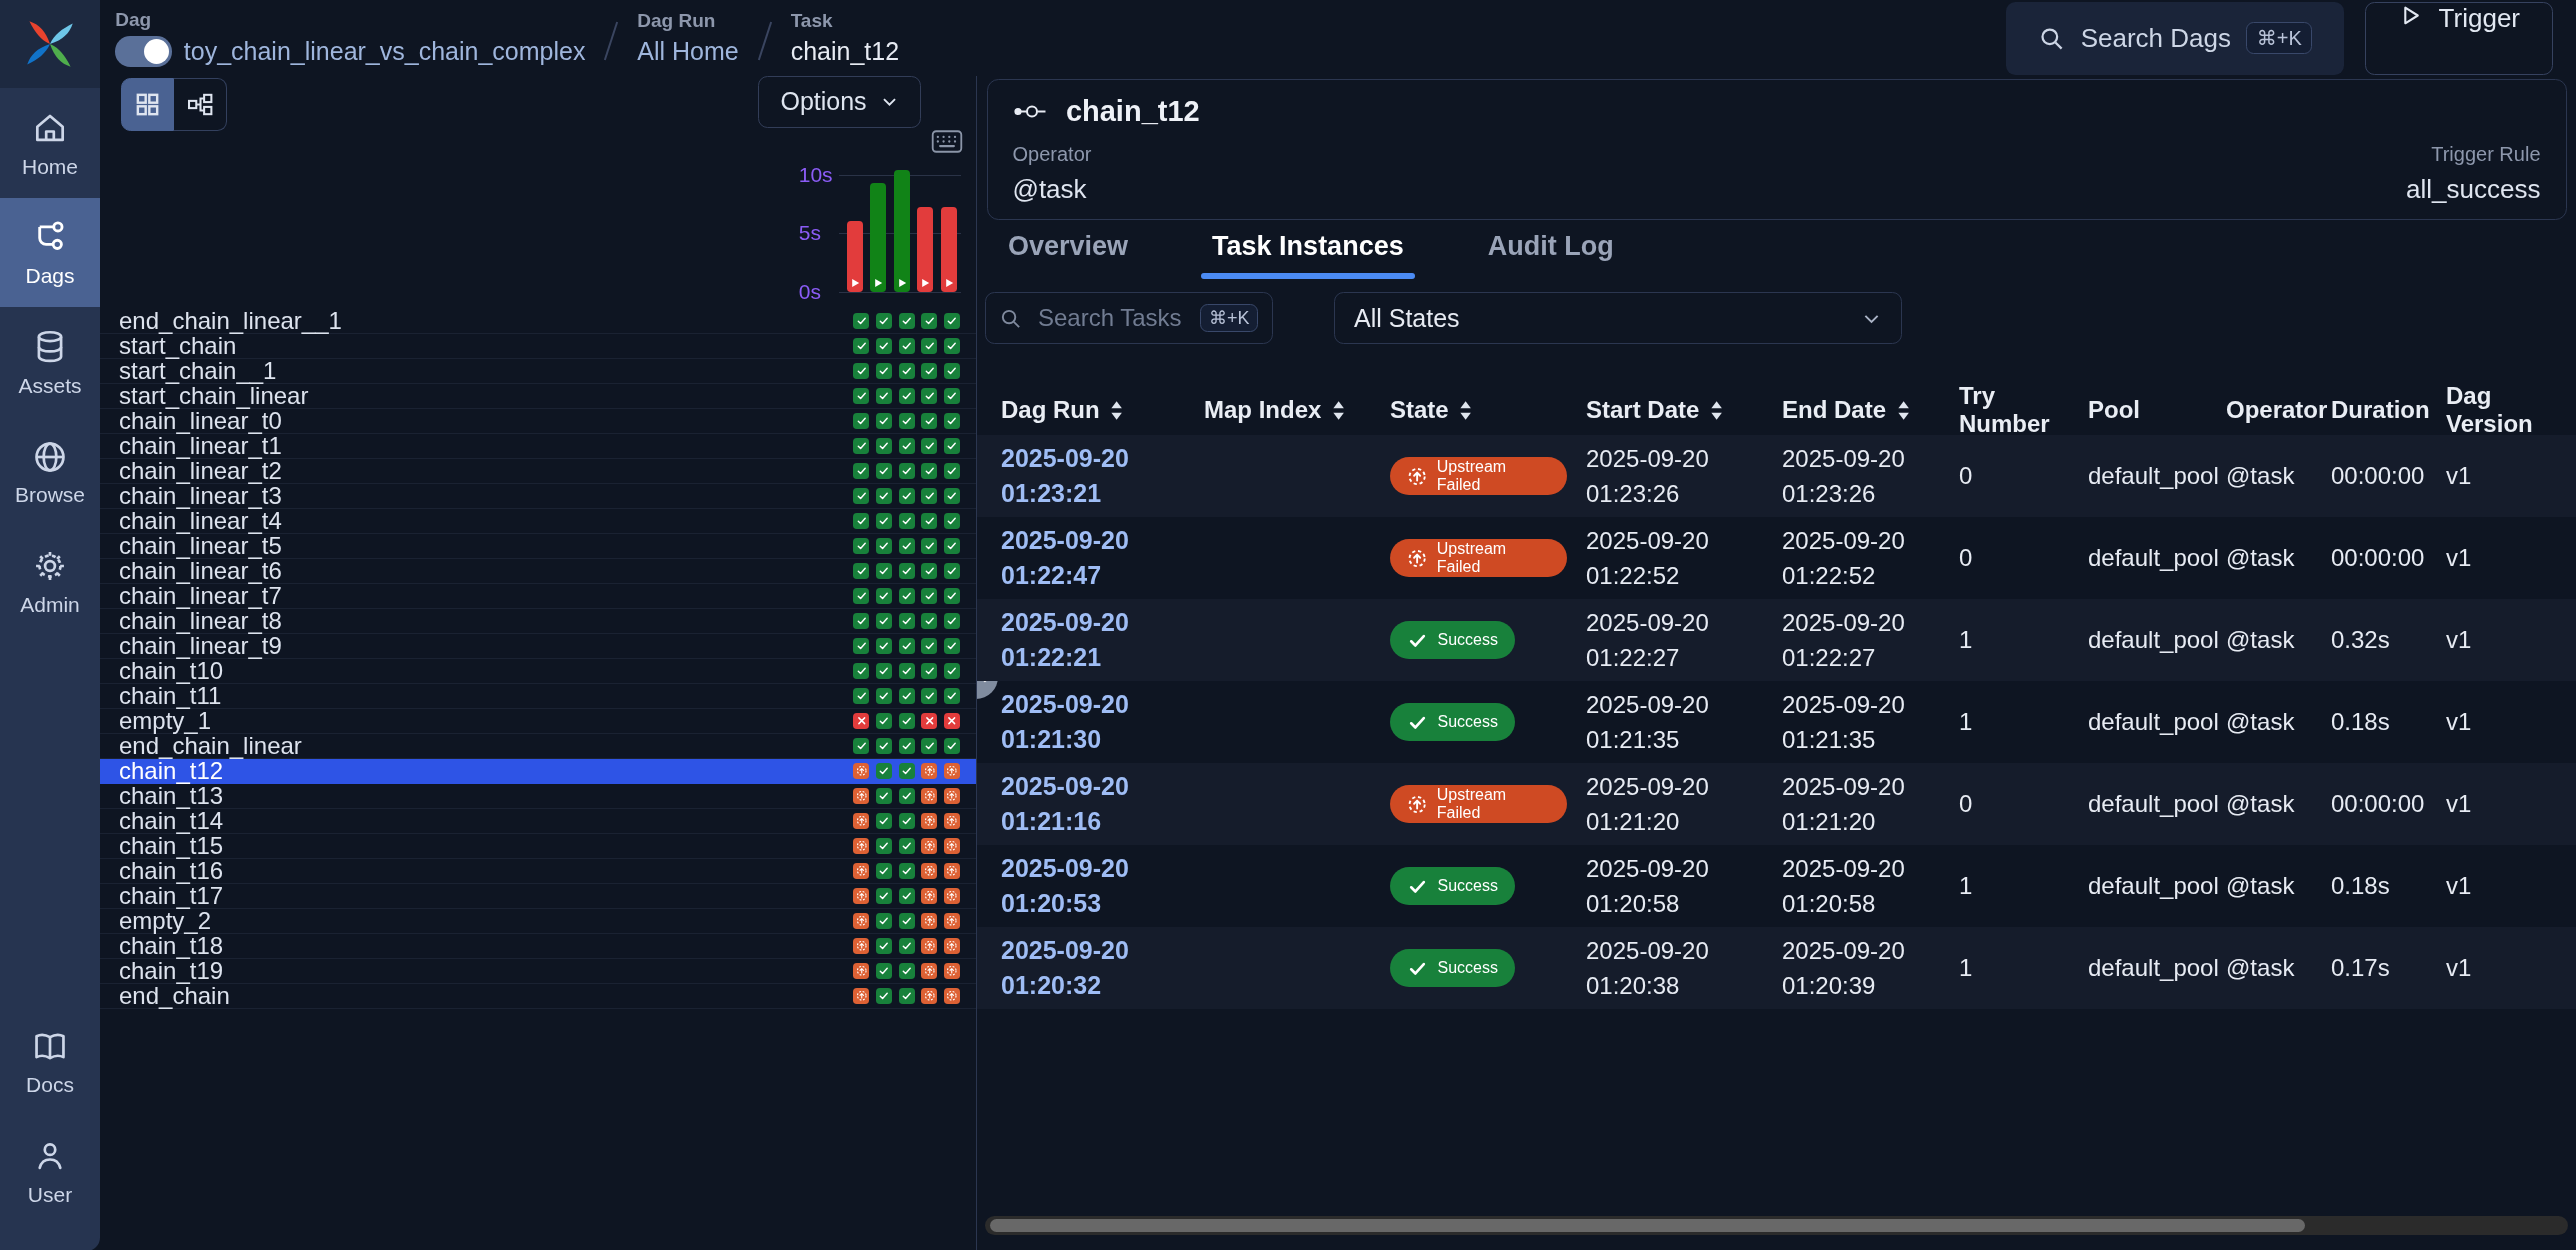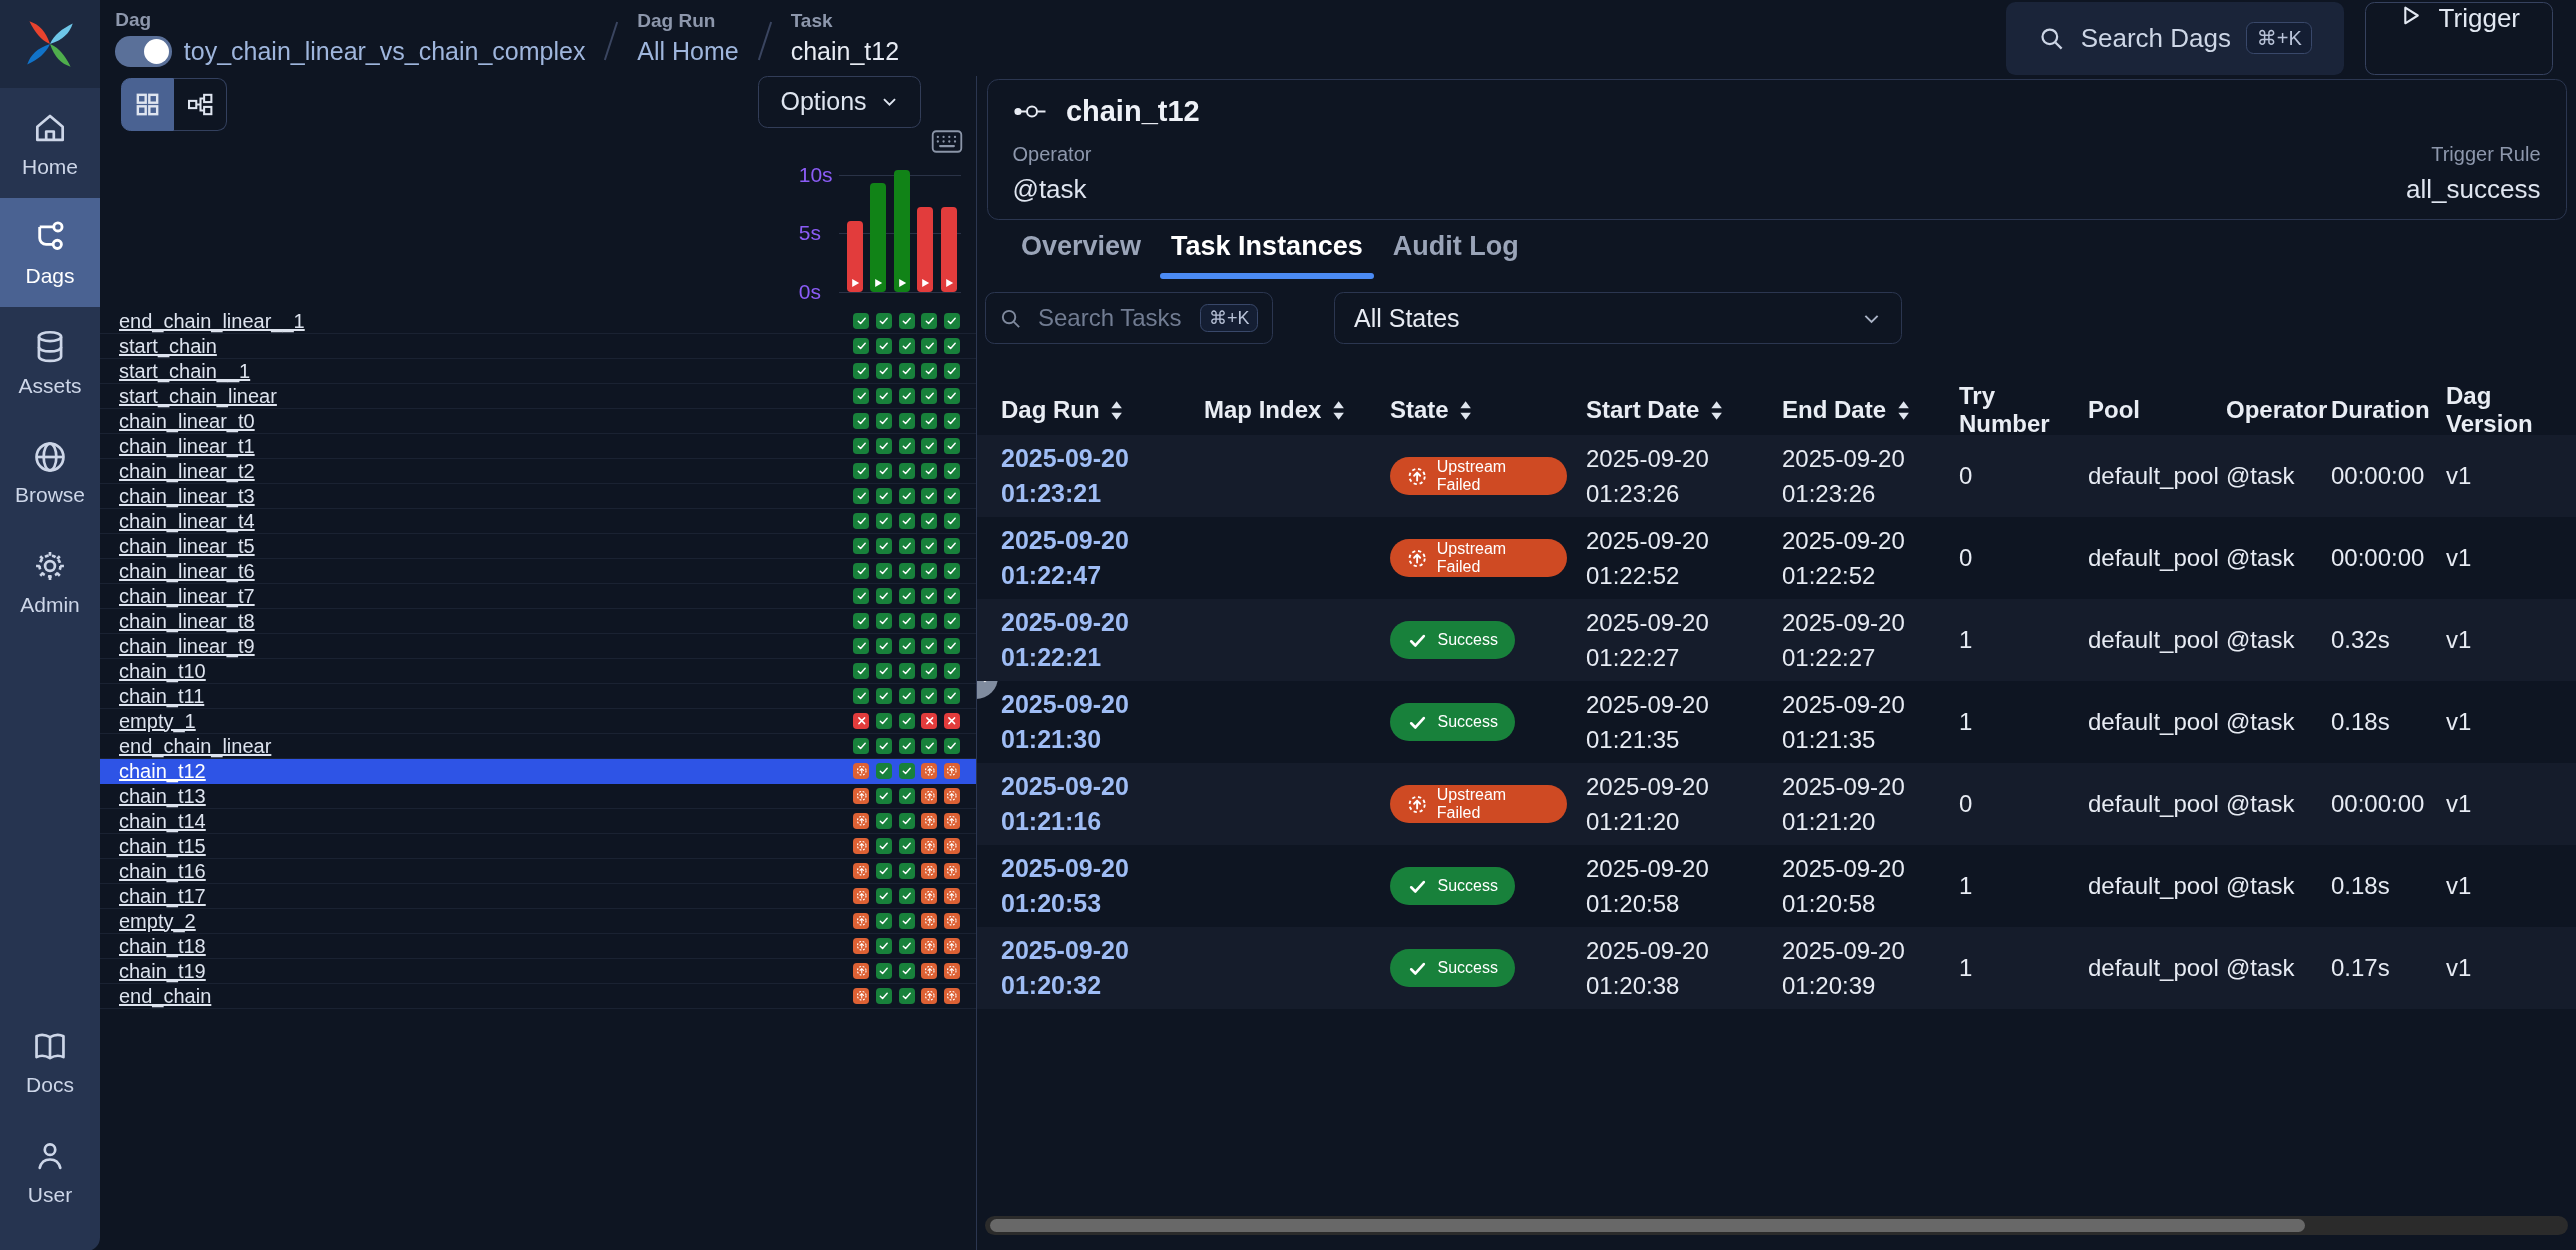--- a/index.html
+++ b/index.html
@@ -64,21 +64,21 @@
   .glabel{ position:absolute; left:0; width:34px; text-align:left; font-size:21px; color:#8b5cf6; transform:translateY(-50%); }
   .bars{ position:absolute; right:3.8px; bottom:16px; display:flex; align-items:flex-end; gap:7.6px; }
   .bar{ width:16px; border-radius:3.8px; position:relative; cursor:pointer; }
   .bar.success{ background:var(--bar-green); }
   .bar.failed{ background:var(--bar-red); }
   .bar .play{ position:absolute; bottom:4.8px; left:50%; transform:translateX(-40%); width:0; height:0;
     border-top:4.8px solid transparent; border-bottom:4.8px solid transparent; border-left:7.6px solid #fff; }
 
   .task-list{ position:absolute; top:241px; left:0; right:0; }
   .task-row{ height:25px; display:flex; align-items:center; padding-left:19px; border-bottom:1px solid #1a2232; cursor:pointer; }
-  .task-name{ font-size:20px; color:#dde3ee; white-space:nowrap;text-decoration:underline; }
+  .task-name{ font-size:24px; color:#dde3ee; white-space:nowrap; }
   .task-states{ margin-left:auto; margin-right:16px; display:flex; gap:6.7px; }
   .sq{ width:16px; height:16px; border-radius:3.8px; display:inline-flex; align-items:center; justify-content:center; cursor:pointer; }
   .sq svg{ width:11.5px; height:11.5px; }
   .sq.success{ background:var(--success); }
   .sq.failed{ background:var(--failed); }
   .sq.upstream_failed{ background:#dd6134; }
   .task-row.selected{ background:var(--selected); border-color:var(--selected); }
   .task-row.selected .task-name{ color:#fff; }
 
   
@@ -90,21 +90,21 @@
   
   .task-card{ position:absolute; left:9.5px; right:9.5px; top:2.9px; height:141px; border:1px solid #2b3650; border-radius:11.5px; }
   .card-title{ position:absolute; left:25px; top:15.3px; display:flex; align-items:center; gap:13.4px;
     font-size:29px; font-weight:bold; color:#eef1f7; }
   .card-title svg{ width:40px; height:25px; }
   .meta-label{ position:absolute; font-size:20px; color:var(--muted); }
   .meta-value{ position:absolute; font-size:26px; color:#dfe5f0; }
   .op-label{ left:25px; top:63px; } .op-value{ left:25px; top:94px; }
   .tr-label{ right:25px; top:63px; text-align:right; } .tr-value{ right:25px; top:94px; text-align:right; }
 
-  .tabs{ position:absolute; left:19px; top:155px; display:flex; gap:30px; padding-left:25px; }
+  .tabs{ position:absolute; left:6px; top:155px; display:flex; gap:84px; padding-left:25px; }
   .tab{ font-size:27px; font-weight:bold; color:#9aa4b8; padding-bottom:17px; position:relative; cursor:pointer; }
   .tab.active{ color:#fff; }
   .tab.active::after{ content:""; position:absolute; left:-11.5px; right:-11.5px; bottom:0; height:5.7px; background:var(--accent); border-radius:2.9px; }
 
   .filters{ position:absolute; left:7.6px; top:216px; display:flex; gap:13.4px; }
   .search-tasks{ width:288px; height:52px; border:1px solid #2b3650; border-radius:9.5px; display:flex; align-items:center; gap:16px; padding:0 13.4px; }
   .search-tasks svg{ width:23px; height:23px; color:#7f899d; flex:0 0 auto; }
   .search-tasks input{ flex:1; min-width:0; background:transparent; border:none; outline:none; color:var(--text);
     font-size:24px; font-family:inherit; }
   .search-tasks input::placeholder{ color:#717c92; }

